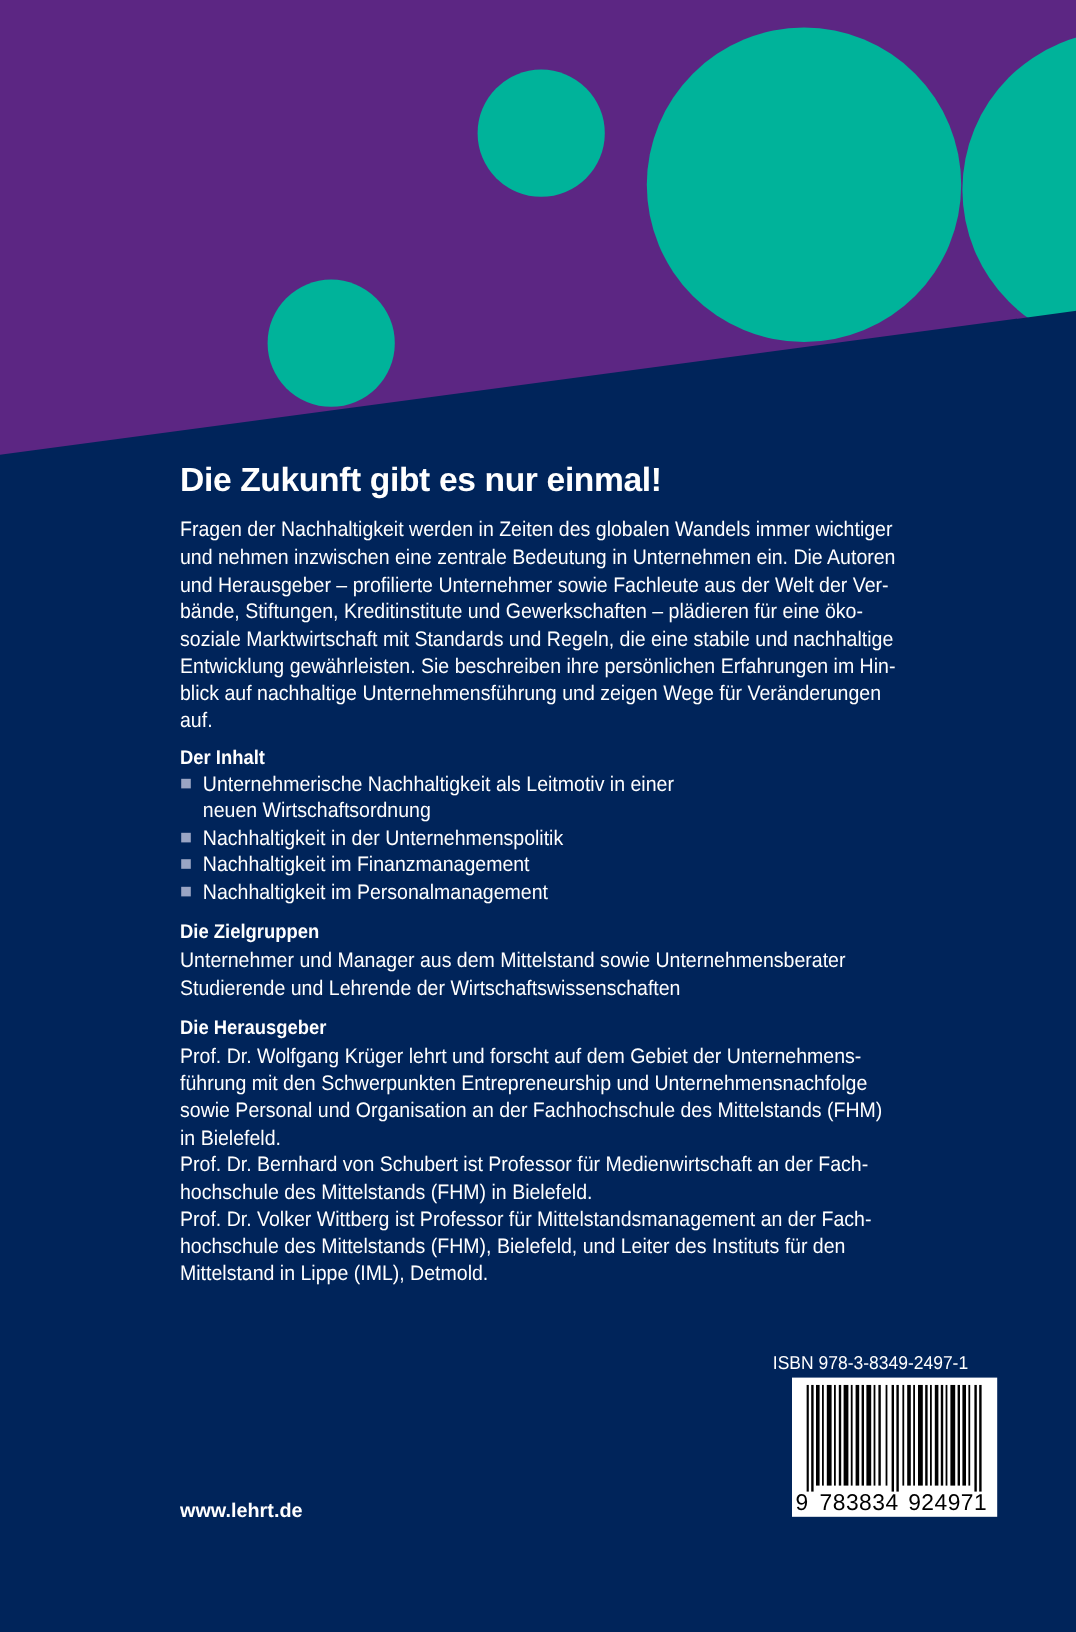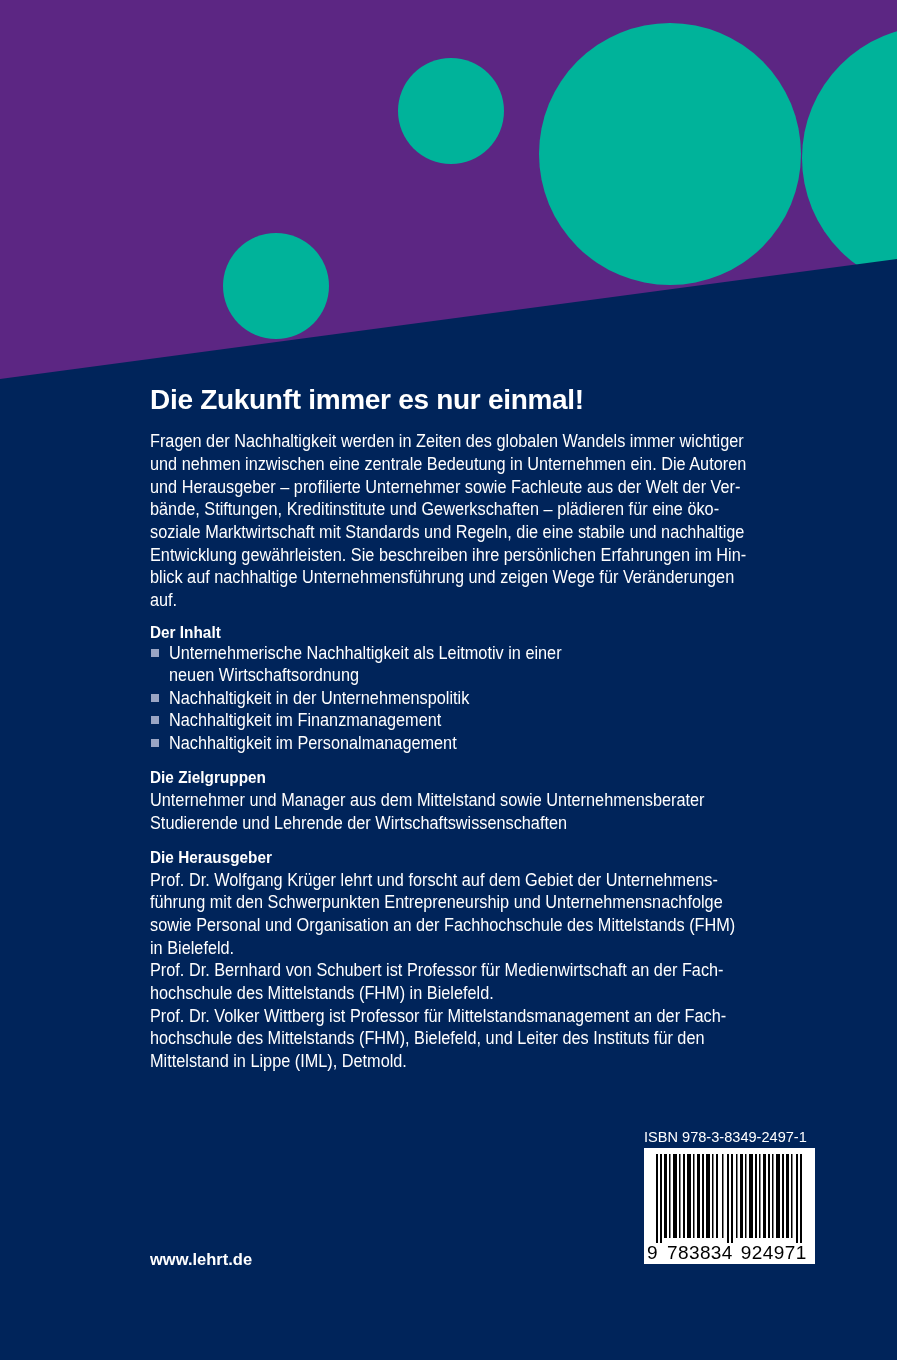--- a/index.html
+++ b/index.html
@@ -34,21 +34,21 @@
   .bullet-text {
     position: absolute; left: 19px; top: 0; font-size: 17.5px; line-height: 22px;
     transform-origin: 0 50%; transform: scaleX(0.93); white-space: nowrap;
   }
   .isbn {
     position: absolute; left: 644px; top: 1128px; width: 172px;
     font-size: 15.5px; line-height: 18px; white-space: nowrap;
     transform-origin: 0 50%; transform: scaleX(0.94);
   }
   .barcode-box {
-    position: absolute; left: 644px; top: 1148px; width: 171px; height: 116px;
+    position: absolute; left: 660px; top: 1148px; width: 171px; height: 116px;
     background: #ffffff;
   }
   .barcode-bars { position: absolute; left: 12px; top: 6px; width: 148px; height: 96px; }
   .barcode-digits {
     position: absolute; left: 3px; bottom: 1px; width: 166px;
     color: #000000; font-size: 19px; line-height: 20px; white-space: nowrap;
     font-family: "Liberation Sans", sans-serif; letter-spacing: 0.4px;
     background: transparent;
   }
   .barcode-digits .lead { display: inline-block; width: 16px; background:#fff; }
@@ -63,21 +63,21 @@
 
 <svg class="bg-art" viewBox="0 0 897 400" width="897" height="400">
   <rect x="0" y="0" width="897" height="400" fill="#5c2683"></rect>
   <circle cx="451" cy="111" r="53" fill="#00b39a"></circle>
   <circle cx="276" cy="286" r="53" fill="#00b39a"></circle>
   <circle cx="670" cy="154" r="131" fill="#00b39a"></circle>
   <circle cx="934" cy="158" r="132" fill="#00b39a"></circle>
   <polygon points="0,379 897,259 897,400 0,400" fill="#00245a"></polygon>
 </svg>
 
-<div class="title">Die Zukunft immer es nur einmal!</div>
+<div class="title">Die Zukunft gibt es nur einmal!</div>
 
 <div>
   <div class="line" style="top:430px">Fragen der Nachhaltigkeit werden in Zeiten des globalen Wandels immer wichtiger</div>
   <div class="line" style="top:453px">und nehmen inzwischen eine zentrale Bedeutung in Unternehmen ein. Die Autoren</div>
   <div class="line" style="top:476px">und Herausgeber – profilierte Unternehmer sowie Fachleute aus der Welt der Ver-</div>
   <div class="line" style="top:498px">bände, Stiftungen, Kreditinstitute und Gewerkschaften – plädieren für eine öko-</div>
   <div class="line" style="top:521px">soziale Marktwirtschaft mit Standards und Regeln, die eine stabile und nachhaltige</div>
   <div class="line" style="top:544px">Entwicklung gewährleisten. Sie beschreiben ihre persönlichen Erfahrungen im Hin-</div>
   <div class="line" style="top:566px">blick auf nachhaltige Unternehmensführung und zeigen Wege für Veränderungen</div>
   <div class="line" style="top:589px">auf.</div>

